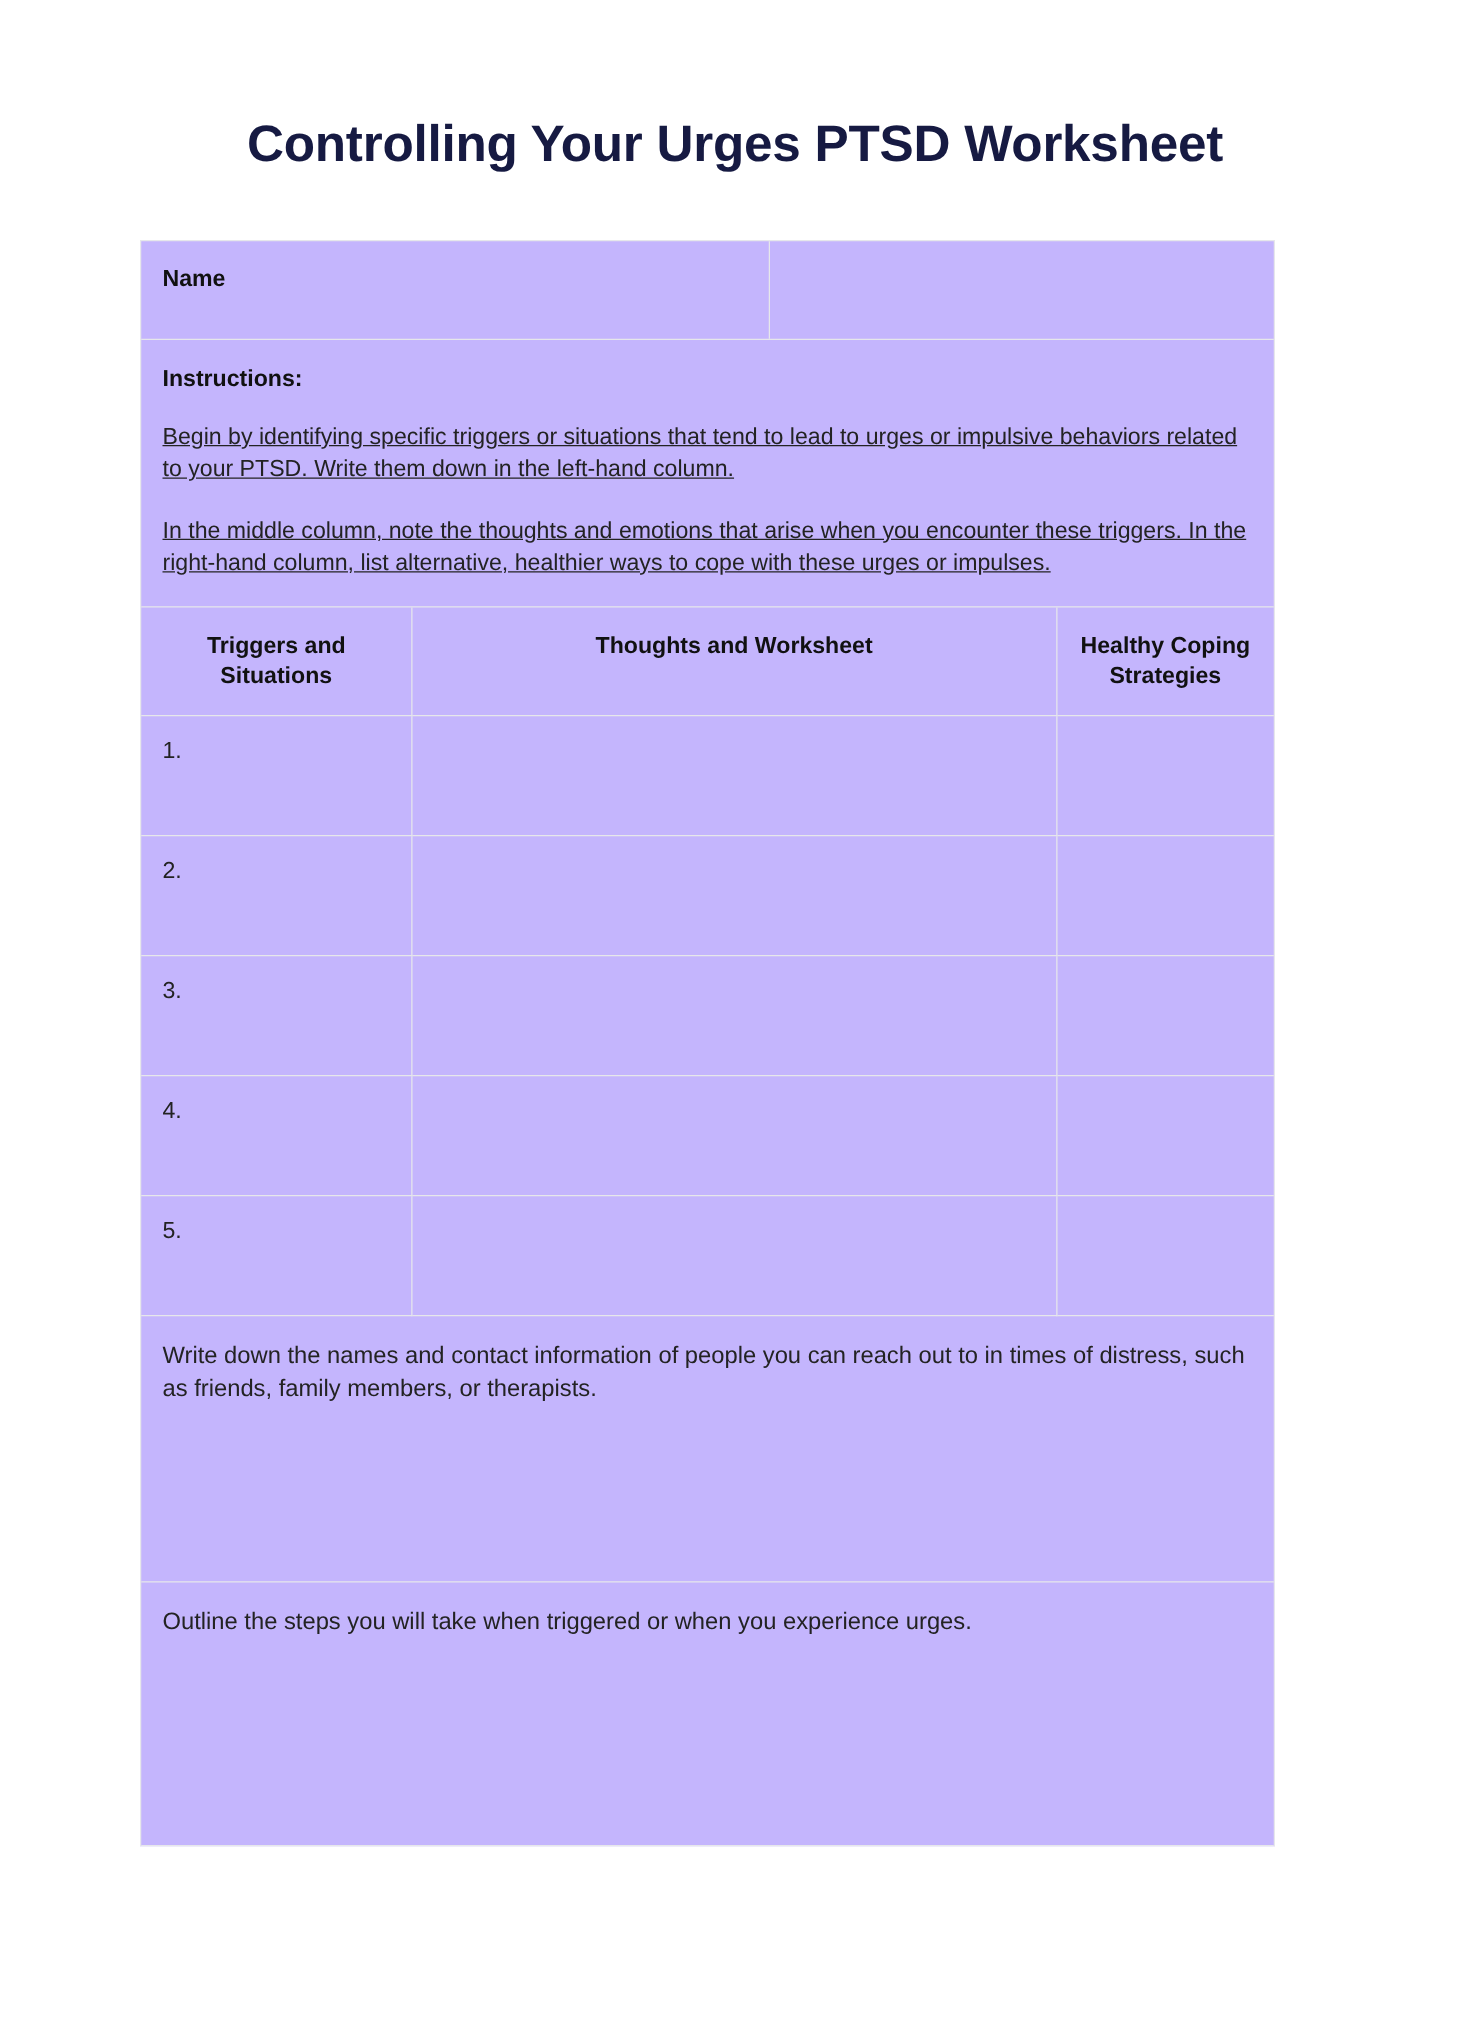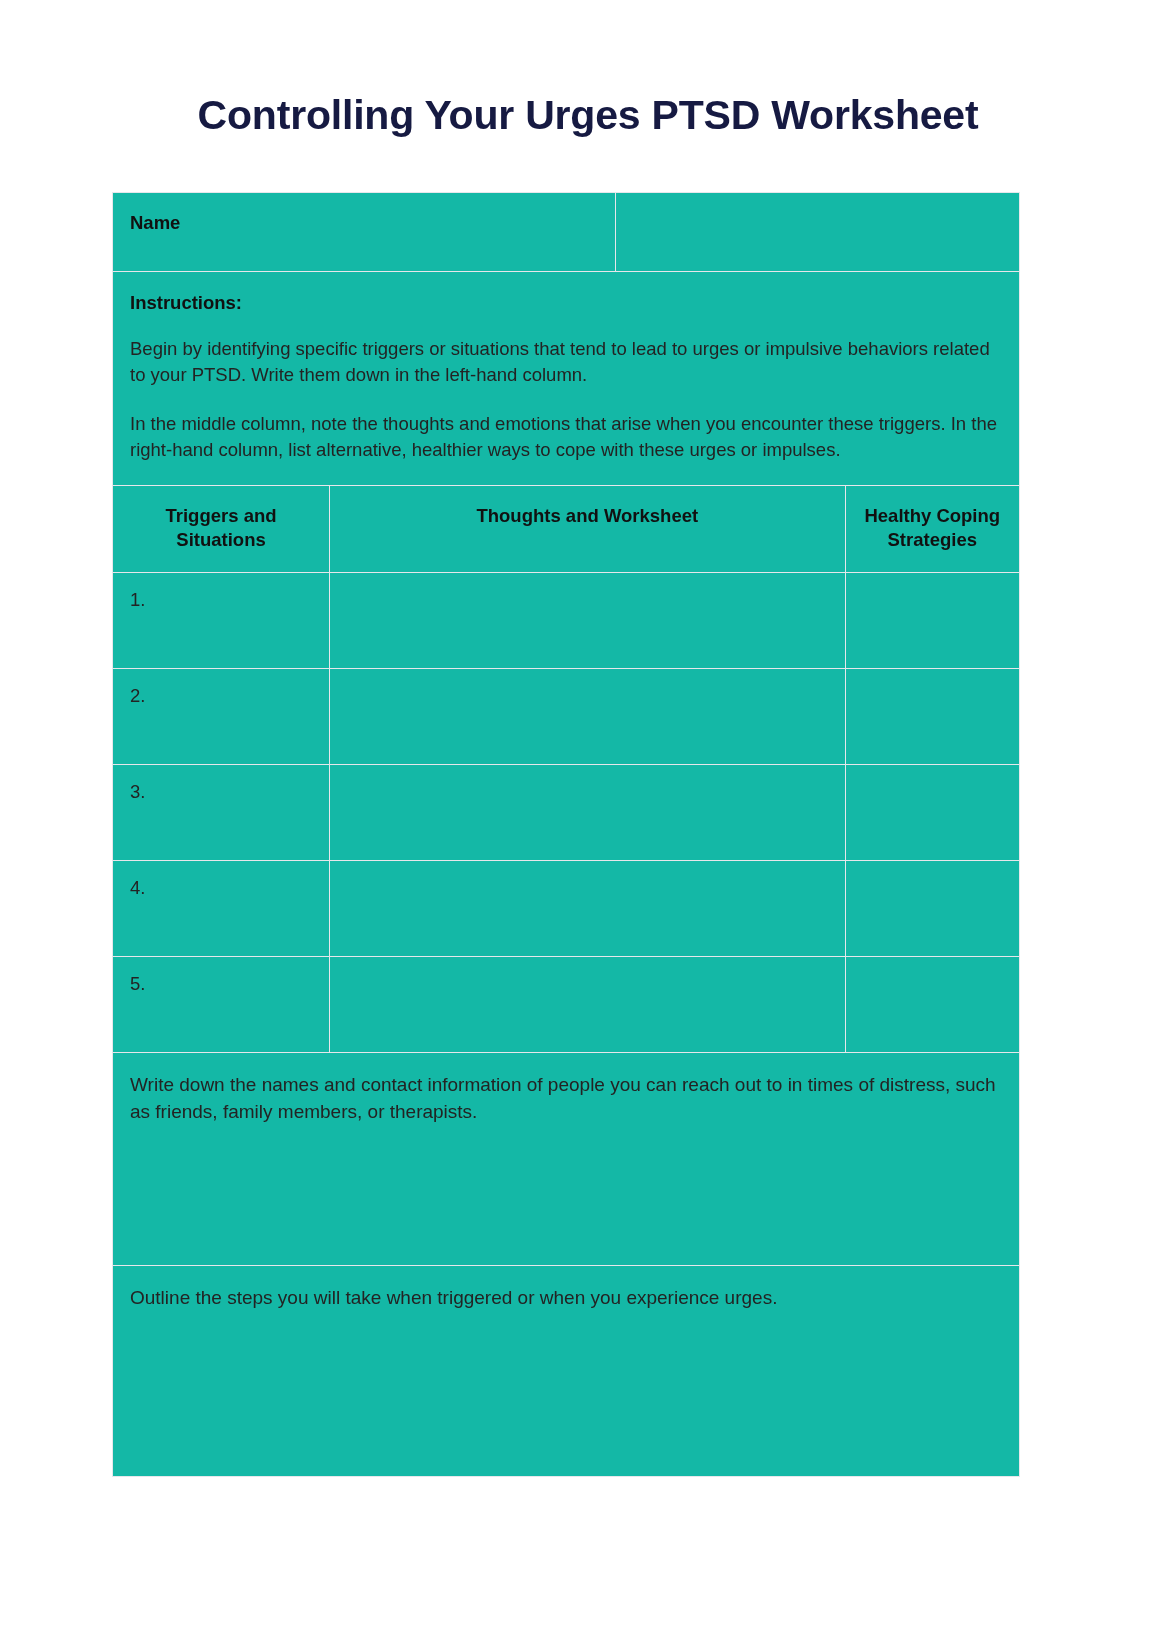--- a/index.html
+++ b/index.html
@@ -35,21 +35,21 @@
   }
 
   .sheet {
     position: absolute;
     left: 112px;
     top: 192px;
     width: 908px;
     border: 1px solid #e6e7eb;
     border-bottom: none;
     box-sizing: border-box;
-    background: #14b8a6;
+    background: #c4b5fd;
   }
 
   
   .identity-row {
     display: flex;
     border-bottom: 1px solid #e6e7eb;
     min-height: 78px;
   }
   .identity-cell {
     padding: 19px 17px 0 17px;
@@ -75,20 +75,21 @@
     font-size: 18.5px;
     font-weight: bold;
     color: #111111;
     margin: 0 0 22px 0;
   }
   .instructions-para {
     font-size: 18.5px;
     line-height: 1.42;
     color: #232323;
     margin: 0 0 22px 0;
+    text-decoration: underline;
   }
   .instructions-para:last-child {
     margin-bottom: 0;
   }
 
   
   .grid-table {
     width: 100%;
     border-collapse: collapse;
     table-layout: fixed;

